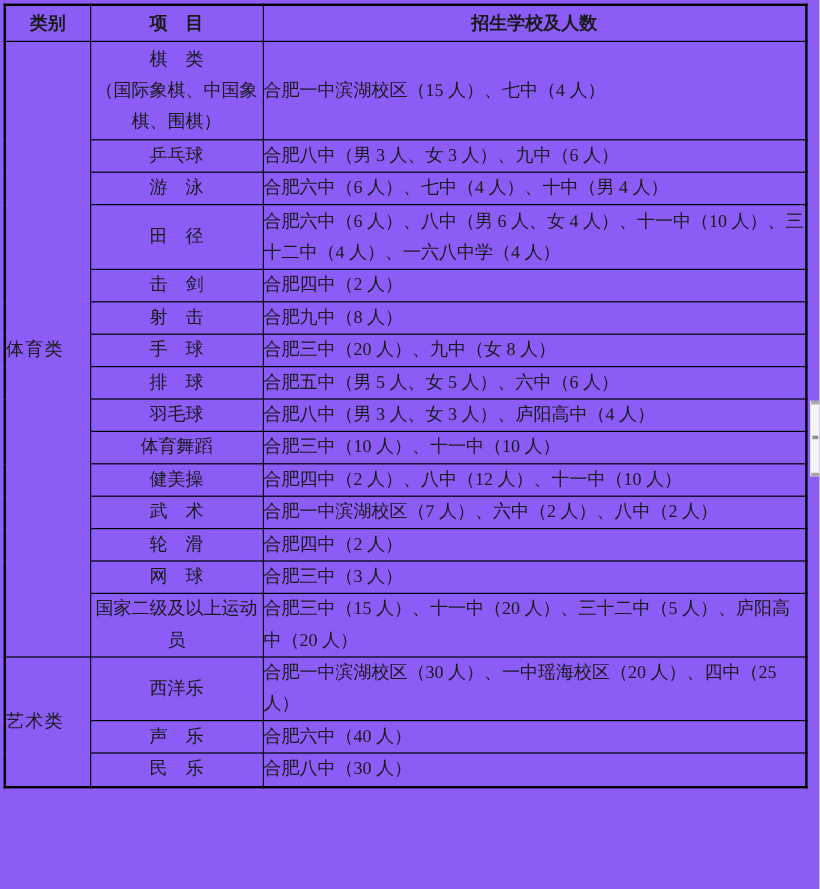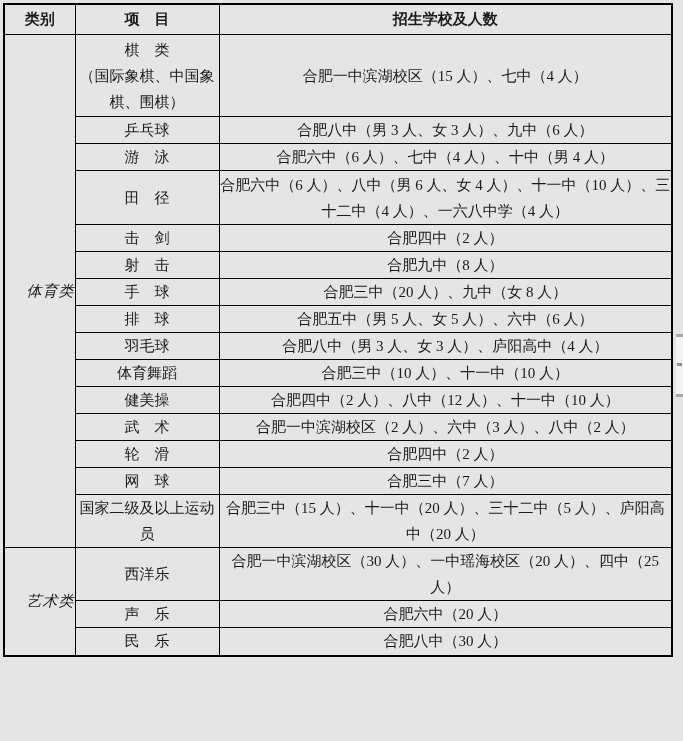--- a/index.html
+++ b/index.html
@@ -5,21 +5,21 @@
   html, body {
     margin: 0;
     padding: 0;
     background: #ffffff;
     font-family: "Liberation Serif", "DejaVu Serif", serif;
   }
   .page {
     position: relative;
     width: 683px;
     height: 741px;
-    background: #e5e5e5;
+    background: #8b5cf6;
     overflow: hidden;
   }
   table.doc-table {
     position: absolute;
     left: 3px;
     top: 3px;
     width: 668px;
     border-collapse: collapse;
     table-layout: fixed;
     border: 2px solid #000000;
@@ -36,33 +36,32 @@
     vertical-align: middle;
     overflow: hidden;
   }
   table.doc-table th {
     font-weight: bold;
     text-align: center;
     height: 29px;
     font-size: 15px;
   }
   td.cat-cell {
-    text-align: right;
+    text-align: left;
     font-size: 15px;
     letter-spacing: 1px;
-    font-style: italic;
   }
   td.item-cell {
     text-align: center;
     line-height: 26px;
     padding: 2px 4px;
     margin-top: 32px;
   }
   td.schools-cell {
-    text-align: center;
+    text-align: left;
     line-height: 26px;
     padding: 2px 7px;
   }
   tr.h-1line  { height: 24px; }
   tr.h-2line  { height: 54px; padding-left: 40px; }
   tr.h-2lineb { height: 52px; }
   tr.h-3line  { height: 82px; }
   tr.h-last   { height: 28px; }
 
   
@@ -167,47 +166,47 @@
       <td class="schools-cell">合肥三中（10 人）、十一中（10 人）</td>
     </tr>
 
     <tr class="h-1line">
       <td class="item-cell">健美操</td>
       <td class="schools-cell">合肥四中（2 人）、八中（12 人）、十一中（10 人）</td>
     </tr>
 
     <tr class="h-1line">
       <td class="item-cell">武　术</td>
-      <td class="schools-cell">合肥一中滨湖校区（2 人）、六中（3 人）、八中（2 人）</td>
+      <td class="schools-cell">合肥一中滨湖校区（7 人）、六中（2 人）、八中（2 人）</td>
     </tr>
 
     <tr class="h-1line">
       <td class="item-cell">轮　滑</td>
       <td class="schools-cell">合肥四中（2 人）</td>
     </tr>
 
     <tr class="h-1line">
       <td class="item-cell">网　球</td>
-      <td class="schools-cell">合肥三中（7 人）</td>
+      <td class="schools-cell">合肥三中（3 人）</td>
     </tr>
 
     <tr class="h-2lineb">
       <td class="item-cell">国家二级及以上运动员</td>
       <td class="schools-cell">合肥三中（15 人）、十一中（20 人）、三十二中（5 人）、庐阳高中（20 人）</td>
     </tr>
 
     <tr class="h-1line">
       <td class="cat-cell" rowspan="3">艺术类</td>
       <td class="item-cell">西洋乐</td>
       <td class="schools-cell">合肥一中滨湖校区（30 人）、一中瑶海校区（20 人）、四中（25 人）</td>
     </tr>
 
     <tr class="h-1line">
       <td class="item-cell">声　乐</td>
-      <td class="schools-cell">合肥六中（20 人）</td>
+      <td class="schools-cell">合肥六中（40 人）</td>
     </tr>
 
     <tr class="h-last">
       <td class="item-cell">民　乐</td>
       <td class="schools-cell">合肥八中（30 人）</td>
     </tr>
 
   </tbody>
     </table>
 

